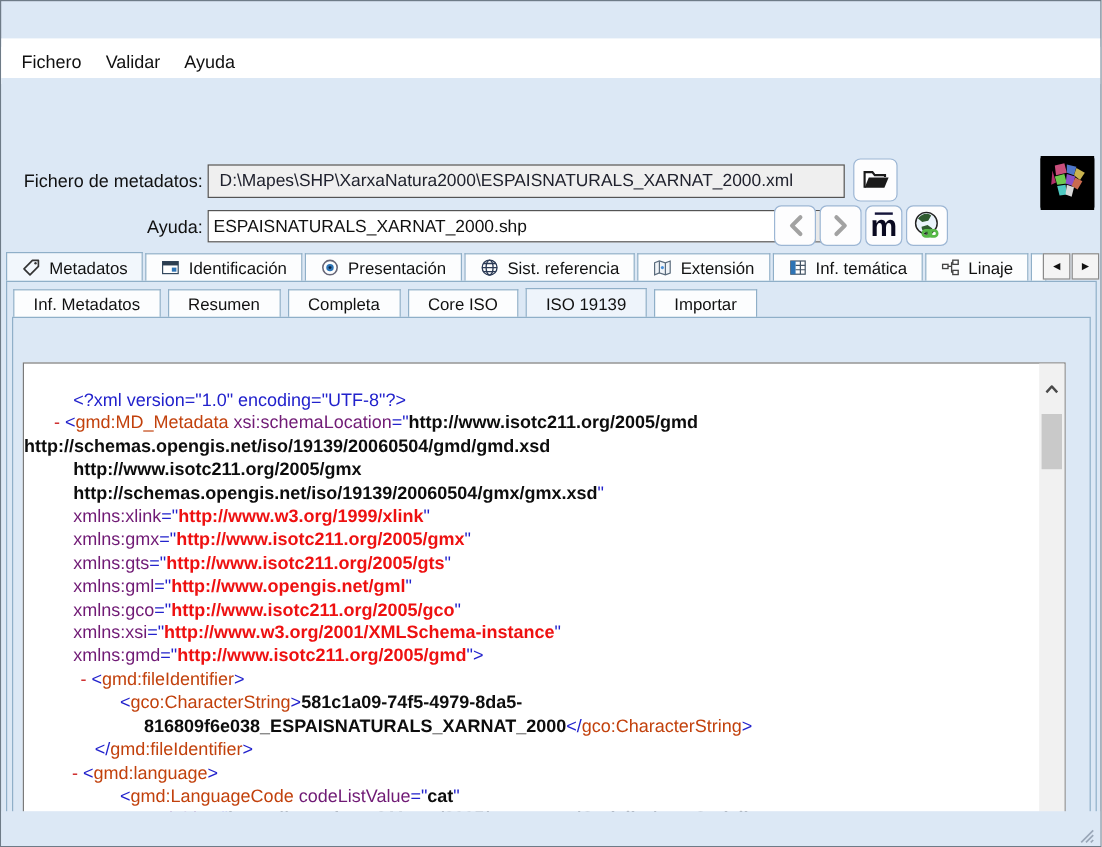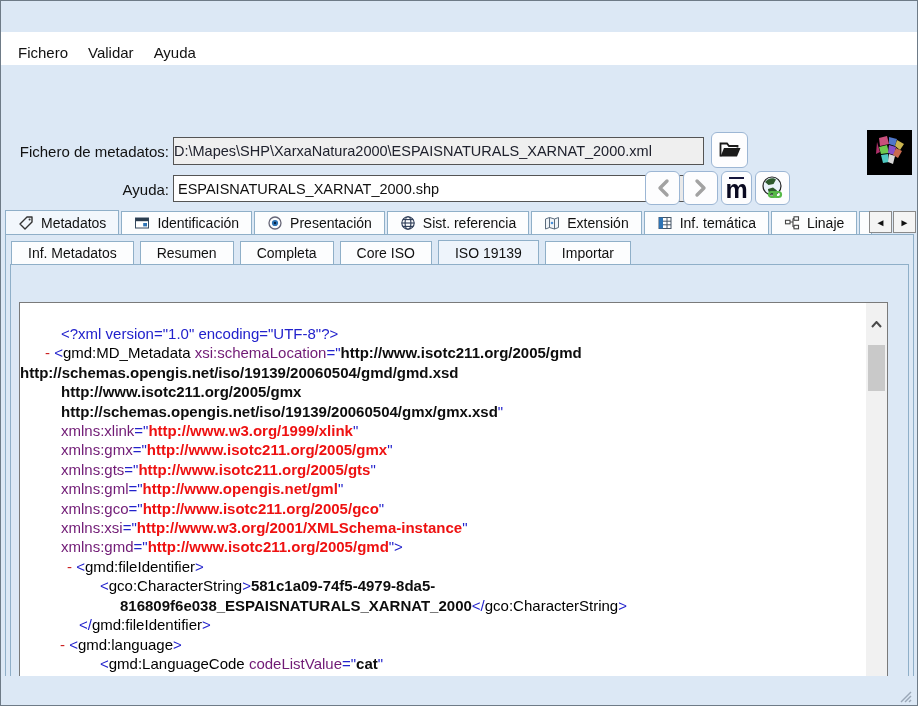--- a/index.html
+++ b/index.html
@@ -21,21 +21,21 @@
   .menubar { position:absolute; left:0; top:38px; width:100%; height:26px; background:#ffffff; display:flex; align-items:center; padding-left:10px; }
   .menu-item { font-size:15px; color:#111; padding:2px 7px; margin-right:6px; }
   
   .client { position:absolute; left:0; top:64px; width:100%; height:641px; background:#dce8f5; }
   .flabel { position:absolute; font-size:15px; color:#111; text-align:right; white-space:nowrap; }
   .file-label { left:10px; top:78px; width:158px; }
   .layer-label { left:10px; top:116px; width:158px; }
   .file-input {
     position:absolute; left:172px; top:72px; width:531px; height:28px;
     border:1px solid #545454; background:#efefef; font-family:"Liberation Sans",sans-serif;
-    font-size:14.5px; color:#20222e; padding:0 0;
+    font-size:14.5px; color:#20222e; padding:0 9px;
   }
   .tool-btn {
     position:absolute; background:#fdfdfe; border:1px solid #9cb6d4; border-radius:6px;
     display:flex; align-items:center; justify-content:center; cursor:pointer;
   }
   .open-btn { left:710px; top:67px; width:37px; height:36px; }
   .logo { position:absolute; left:866px; top:65px; width:45px; height:45px; background:#000; border-radius:3px; }
   
   .combo { position:absolute; left:172px; top:110px; width:526px; height:27px; background:#fff; border:1px solid #545454; display:flex; align-items:center; }
   .combo-value { flex:1; font-size:14.5px; color:#111; padding-left:4px; white-space:nowrap; overflow:hidden; }
@@ -63,21 +63,21 @@
   .mainpage { position:absolute; left:4px; top:169px; width:909px; height:504px; border:1px solid #8fafc8; background:#dce8f5; }
   .subtabstrip { position:absolute; left:5px; top:5px; height:24px; display:flex; align-items:flex-end; }
   .subtab { height:23px; display:flex; align-items:center; padding:0 16px; background:#fcfdfe; border:1px solid #8fafc8; border-bottom:none; margin-right:6px; font-size:14px; color:#111; cursor:pointer; }
   .subtab.selected { background:#eef4fb; height:24px; }
   .subpage { position:absolute; left:4px; top:29px; width:899px; height:469px; border:1px solid #8fafc8; }
   
   .xmlbox { position:absolute; left:8px; top:37px; width:869px; height:424px; background:#fff; border:1px solid #7a7a7a; }
   .xml-content { position:absolute; left:0; top:0; right:21px; bottom:22px; overflow:hidden; padding-top:21px; }
   .xline { white-space:nowrap; font-size:15px; line-height:19.4px; }
   .seg-b { color:#2222cc; }
-  .seg-e { color:#000000; }
+  .seg-e { color:#c2410c; }
   .seg-a { color:#701a75; }
   .seg-v { color:#0d0d0d; font-weight:700; }
   .seg-r { color:#ee1111; font-weight:700; }
   .seg-m { color:#cc2222; }
   
   .vbar { position:absolute; top:0; right:0; bottom:22px; width:21px; background:#f1f1f1; }
   .hbar { position:absolute; left:0; bottom:0; right:21px; height:22px; background:#f1f1f1; }
   .sb-corner { position:absolute; right:0; bottom:0; width:21px; height:22px; background:#f1f1f1; }
   .v-thumb { position:absolute; left:2px; width:17px; top:42px; height:46px; background:#c9c9c9; }
   .h-thumb { position:absolute; top:2px; height:18px; left:22px; width:385px; background:#c9c9c9; }

